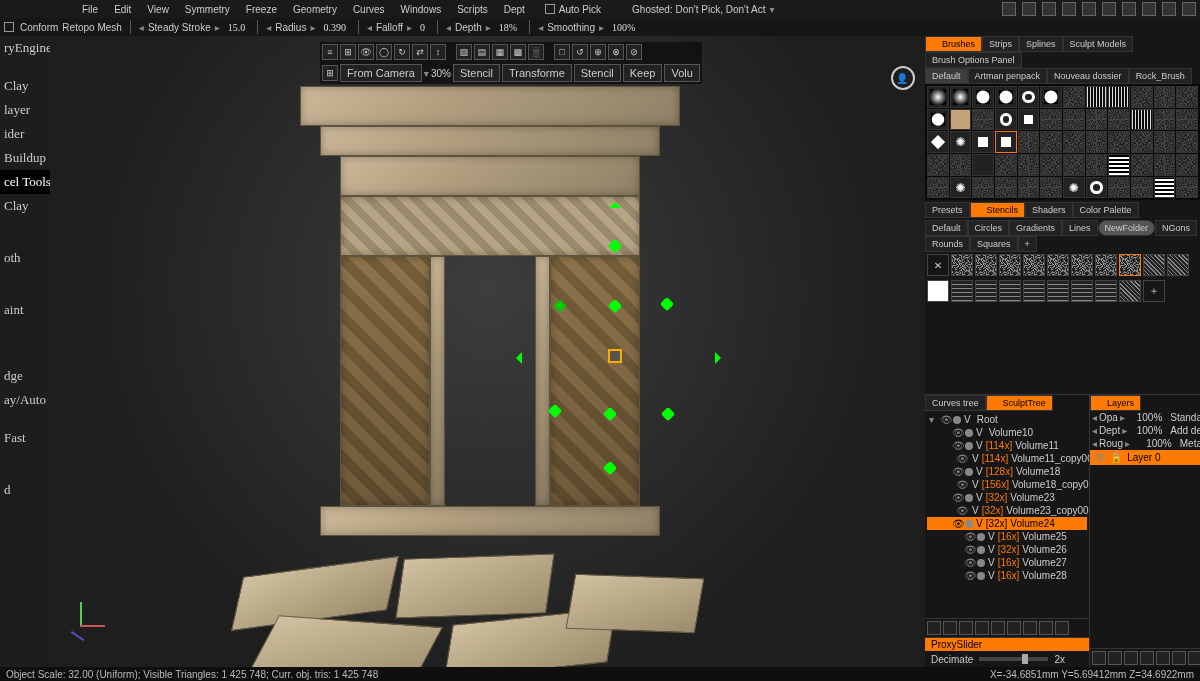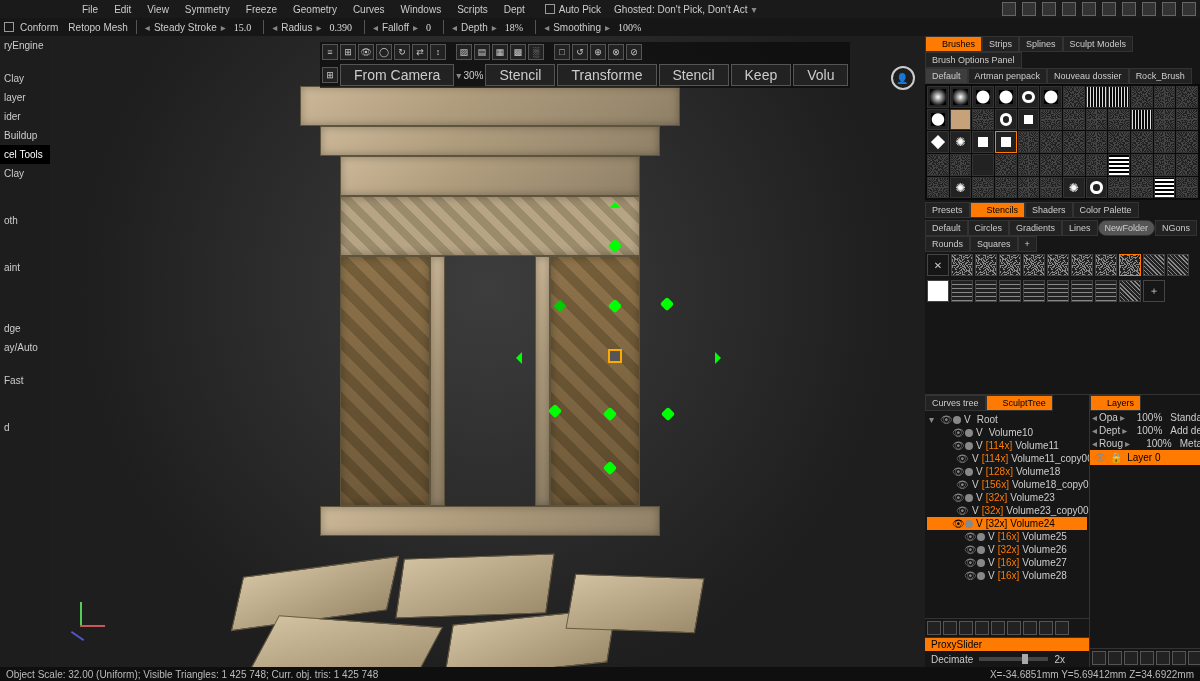--- a/index.html
+++ b/index.html
@@ -12,21 +12,21 @@
   .topright-icons { position: absolute; top: 2px; right: 4px; display: flex; gap: 6px; }
   .topright-icons .ticon { width: 14px; height: 14px; border: 1px solid #666; background: #333; }
 
   .toolbar2 { position: absolute; top: 18px; left: 0; right: 0; height: 18px; background: #161616; display: flex; align-items: center; padding: 0 4px; gap: 4px; }
   .toolbar2 .box { width: 10px; height: 10px; border: 1px solid #999; margin-right: 2px; display: inline-block; vertical-align: middle; }
   .toolbar2 .sep { width: 1px; height: 14px; background: #555; margin: 0 4px; }
   .toolbar2 .arrow { color: #888; }
   .toolbar2 .val { color: #ddd; padding: 0 4px; font-family: Liberation Serif, serif; }
 
   .left-sidebar { position: absolute; top: 36px; left: 0; width: 50px; bottom: 14px; background: #1d1d1d; color: #ccc; }
-  .left-sidebar .item { padding: 4px 4px; font-size: 10px; white-space: nowrap; overflow: hidden; cursor: pointer; }
+  .left-sidebar .item { padding: 4px 4px; font-size: 13px; white-space: nowrap; overflow: hidden; cursor: pointer; font-family: Liberation Serif, serif; }
   .left-sidebar .item.dark { background: #000; color: #fff; }
   .left-sidebar .gap { height: 14px; }
 
   .left-panel-card { position: absolute; top: 36px; left: 68px; width: 150px; background: #1f1f1f; border: 1px solid #555; }
   .left-panel-card .hdr { background: #ff7a00; color: #000; padding: 2px 6px; font-size: 10px; }
   .left-panel-card .row { display: flex; align-items: center; padding: 2px 6px; }
   .left-panel-card .row .arrow { color: #888; margin-right: 4px; }
   .left-panel-card .btn { background: #333; text-align: center; padding: 2px; margin: 2px 4px; font-size: 9px; }
 
   .viewport { position: absolute; top: 36px; left: 50px; right: 275px; bottom: 14px; background: radial-gradient(circle at 50% 40%, #3d3d3d 0%, #1e1e1e 70%); overflow: hidden; }
@@ -55,21 +55,21 @@
   .flagstone { position: absolute; background: linear-gradient(160deg,#d2c1a0,#9c8c6b); border:1px solid #6a5d44; transform: skewX(-15deg) rotate(-5deg); }
 
   .gizmo-dot { position: absolute; width: 10px; height: 10px; background: #0f0; border-radius: 2px; transform: translate(-50%,-50%) rotate(45deg); }
   .gizmo-tri { position: absolute; width: 0; height: 0; border: 6px solid transparent; }
   .gizmo-center { position: absolute; width: 14px; height: 14px; border: 2px solid #fa0; background: #555; transform: translate(-50%,-50%); }
 
   .vp-topbar { position: absolute; top: 6px; left: 270px; display: flex; flex-direction: column; }
   .vp-topbar .title { color: #eee; padding: 2px 10px; font-size: 10px; text-align: center; }
   .vp-topbar .row { display: flex; align-items: center; gap: 2px; background: rgba(10,10,10,.7); padding: 2px; }
   .iconbox { width: 16px; height: 16px; border: 1px solid #555; background: #222; display:flex; align-items:center; justify-content:center; color:#ccc; font-size:9px;}
-  .vbutton { padding: 2px 13px; border: 1px solid #555; background: #222; font-size: 14px; cursor: pointer; }
+  .vbutton { padding: 2px 6px; border: 1px solid #555; background: #222; font-size: 11px; cursor: pointer; }
   .vp-avatar { position: absolute; top: 30px; right: 10px; width: 24px; height: 24px; border-radius: 50%; border: 2px solid #ccc; display:flex; align-items:center; justify-content:center; color:#ccc; }
 
   .right-sidebar { position: absolute; top: 36px; right: 0; width: 275px; bottom: 14px; background: #161616; display:flex; flex-direction:column; }
   .tabs { display:flex; flex-wrap:wrap; }
   .tab { padding: 2px 6px; background: #222; border: 1px solid #333; color:#ccc; cursor:pointer; font-size: 9px; }
   .tab.sel { background: #ff7a00; color: #000; padding-left: 16px; }
   .tab.grey { background: #3d3d3d; }
   .brush-grid { display:grid; grid-template-columns: repeat(12, 1fr); gap:1px; padding:2px; background:#0a0a0a; }
   .swatch { width: 100%; aspect-ratio:1; background:#222; border:1px solid #333; position:relative;}
   .swatch.white-circle::after{content:"";position:absolute;inset:15%;background:radial-gradient(circle,#fff 60%,#000 70%);}
@@ -147,40 +147,40 @@
   <span class="menu-item">Freeze</span>
   <span class="menu-item">Geometry</span>
   <span class="menu-item">Curves</span>
   <span class="menu-item">Windows</span>
   <span class="menu-item">Scripts</span>
   <span class="menu-item">Dept</span>
   <span class="checkbox">
       <span class="box"></span>
       <span>Auto Pick</span>
     </span>
-  <span style="margin-left:13px">Ghosted: Don't Pick, Don't Act</span>
+  <span style="margin-left:31px">Ghosted: Don't Pick, Don't Act</span>
   <span style="color:#888;margin-left:4px">▾</span>
 </div>
 <div class="topright-icons">
   <span class="ticon"></span>
   <span class="ticon"></span>
   <span class="ticon"></span>
   <span class="ticon"></span>
   <span class="ticon"></span>
   <span class="ticon"></span>
   <span class="ticon"></span>
   <span class="ticon"></span>
   <span class="ticon"></span>
   <span class="ticon"></span>
 </div>
 
 <div class="toolbar2">
   <span class="box"></span>
     <span>Conform</span>
-  <span style="margin-left:6px">Retopo Mesh</span>
+  <span style="">Retopo Mesh</span>
   <span class="sep"></span>
   <span class="arrow">◂</span>
   <span>Steady Stroke</span>
     <span class="arrow">▸</span>
   <span class="val">15.0</span>
   <span class="sep"></span>
   <span class="arrow">◂</span>
   <span>Radius</span>
     <span class="arrow">▸</span>
   <span class="val">0.390</span>

